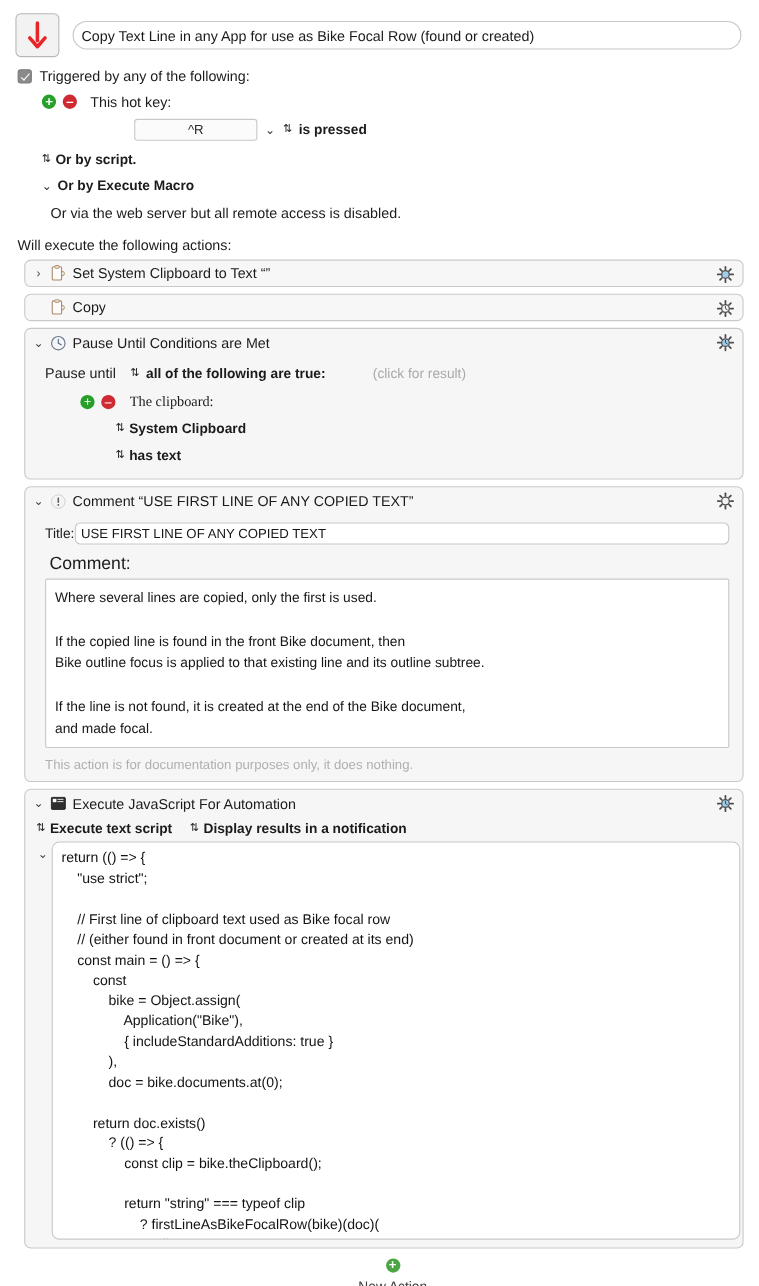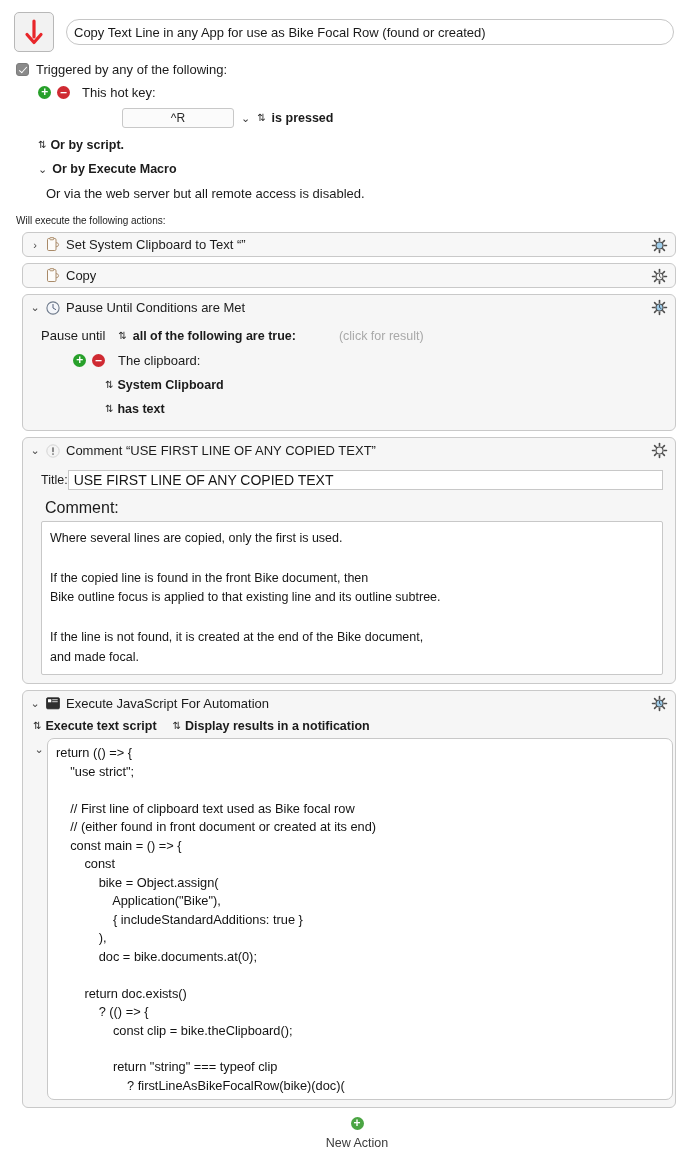--- a/index.html
+++ b/index.html
@@ -85,21 +85,21 @@
     border: 1px solid #c8c8c8; border-radius: 3px;
     background: #fbfbfb;
     display: flex; align-items: center; justify-content: center;
     font-size: 12px; color: #2a2a2a;
   }
   .chev-down { font-size: 11px; color: #3a3a3a; }
   .updown { font-size: 10px; color: #222; line-height: 1; letter-spacing: -1px;}
 
   .or-row { display: flex; align-items: center; gap: 5px; margin: 10px 0 0 22px; }
   .or-plain { margin: 10px 0 0 30px; font-size: 13px; color: #1b1b1b; }
-  .will-exec { margin: 14px 0 6px 14px; font-size: 10px; color: #1b1b1b; }
+  .will-exec { margin: 14px 0 6px 14px; font-size: 13px; color: #1b1b1b; }
 
   
   .actions { padding: 0 14px 0 22px; }
   .action-card {
     border: 1px solid #c9c9c9;
     border-radius: 6px;
     background: #f6f6f6;
     margin-bottom: 6px;
     position: relative;
   }
@@ -122,33 +122,33 @@
     width: 17px; height: 17px;
   }
 
   
   .clip-icon { width: 14px; height: 15px; flex: 0 0 14px; }
 
   
   .pause-body { padding: 6px 10px 14px 10px; }
   .pause-line1 { display: flex; align-items: center; gap: 7px; font-size: 12.5px; margin: 2px 0 0 8px; }
   .muted { color: #a9a9a9; font-size: 12.5px; margin-left: 36px; }
-  .clip-cond { display: flex; align-items: center; gap: 6px; margin: 10px 0 0 40px; }
+  .clip-cond { display: flex; align-items: center; gap: 6px; margin: 10px 0 0 40px; font-family: Liberation Serif, serif; }
   .cond-sub { display: flex; align-items: center; gap: 5px; margin: 10px 0 0 72px; }
 
   
   .cmt-body { padding: 4px 10px 8px 10px; }
   .title-row { display: flex; align-items: center; margin: 3px 0 0 8px; }
   .title-lbl { font-size: 12.5px; color: #1b1b1b; }
   .title-field {
     flex: 1 1 auto; height: 20px;
-    border: 1px solid #c8c8c8; border-radius: 0;
+    border: 1px solid #c8c8c8; border-radius: 5px;
     background: #ffffff;
     display: flex; align-items: center; padding: 0 5px;
-    font-size: 14px; color: #161616;
+    font-size: 12px; color: #161616;
     margin-right: 2px;
   }
   .cmt-lbl { font-size: 16px; color: #1b1b1b; margin: 9px 0 4px 12px; }
   .cmt-area {
     margin: 0 2px 0 8px;
     min-height: 134px;
     border: 1px solid #c8c8c8; border-radius: 2px;
     background: #ffffff;
     padding: 7px 8px;
     font-size: 12.5px; color: #161616;
@@ -404,20 +404,21 @@
         </span>
       </div>
       <div class="cmt-lbl">Comment:</div>
       <div class="cmt-area">Where several lines are copied, only the first is used.
 
 If the copied line is found in the front Bike document, then
 Bike outline focus is applied to that existing line and its outline subtree.
 
 If the line is not found, it is created at the end of the Bike document,
 and made focal.</div>
+      <div class="cmt-foot">This action is for documentation purposes only, it does nothing.</div>
     </div>
   </div>
 
   <div class="action-card">
     <div class="action-head tall">
       <span class="disclosure">⌄</span>
       <svg width="14" height="13" viewBox="0 0 14 13">
         <rect x="0.6" y="0.8" width="12.8" height="11" rx="1.1" fill="#2f2f2f" stroke="#1d1d1d" stroke-width="0.8"></rect>
         <rect x="2" y="2.2" width="3.3" height="3.1" fill="#ffffff"></rect>
         <rect x="6.2" y="2.2" width="5.5" height="1" fill="#d4d4d4"></rect>

